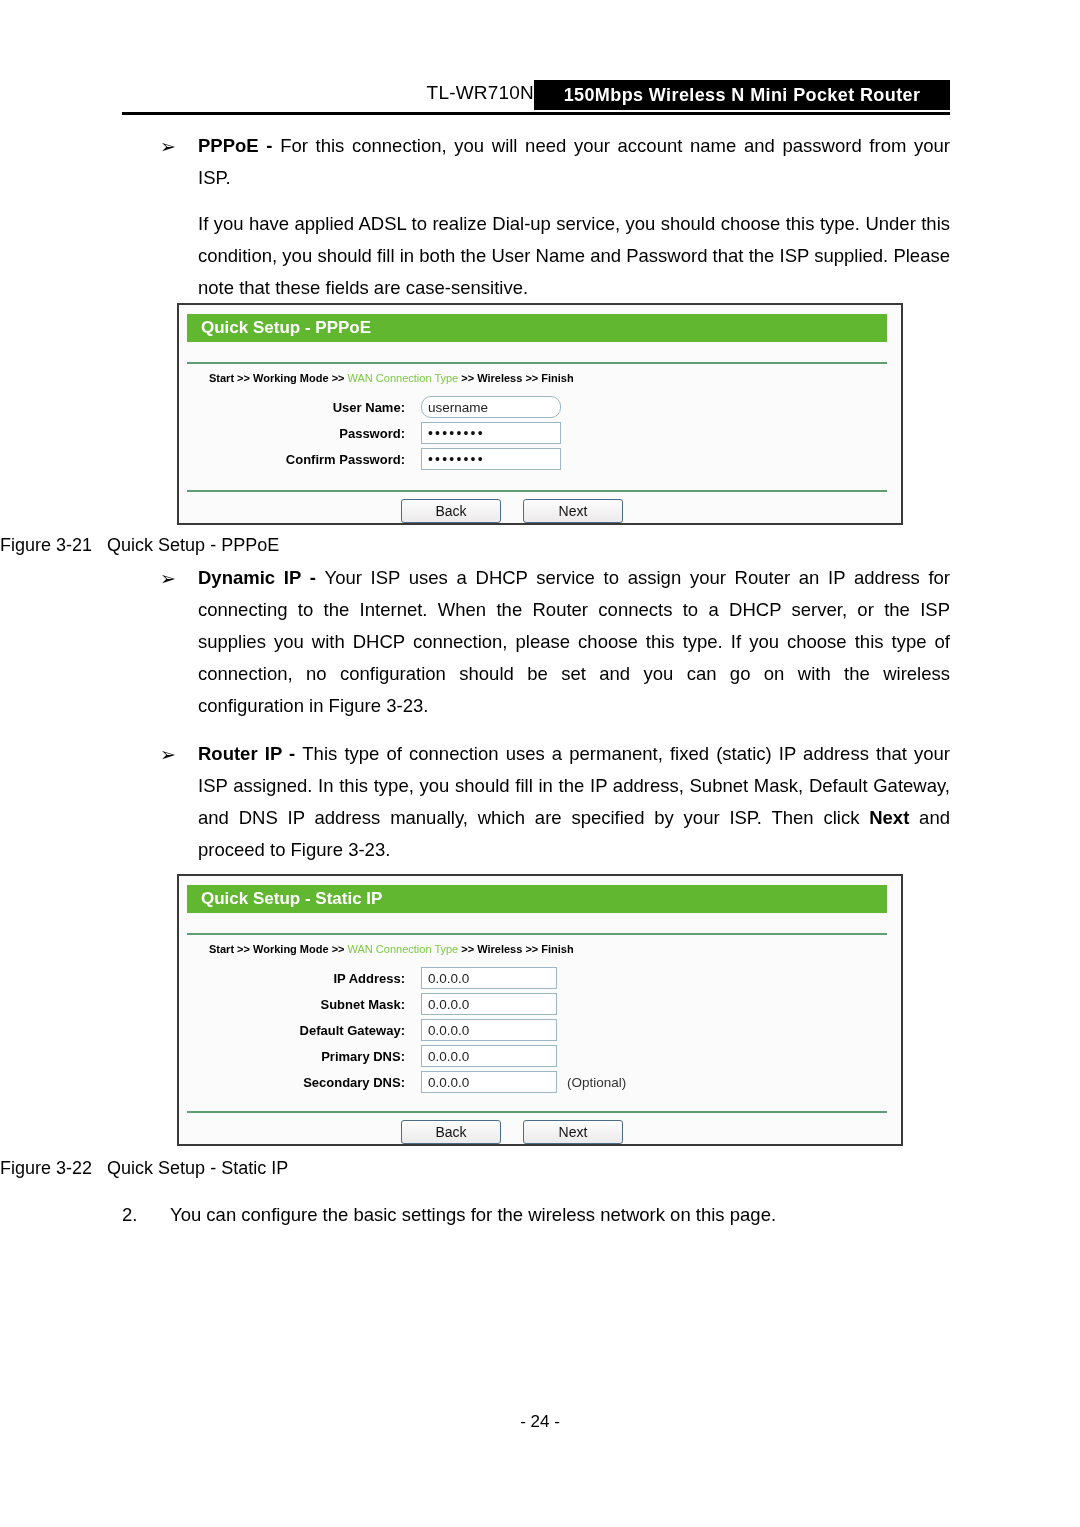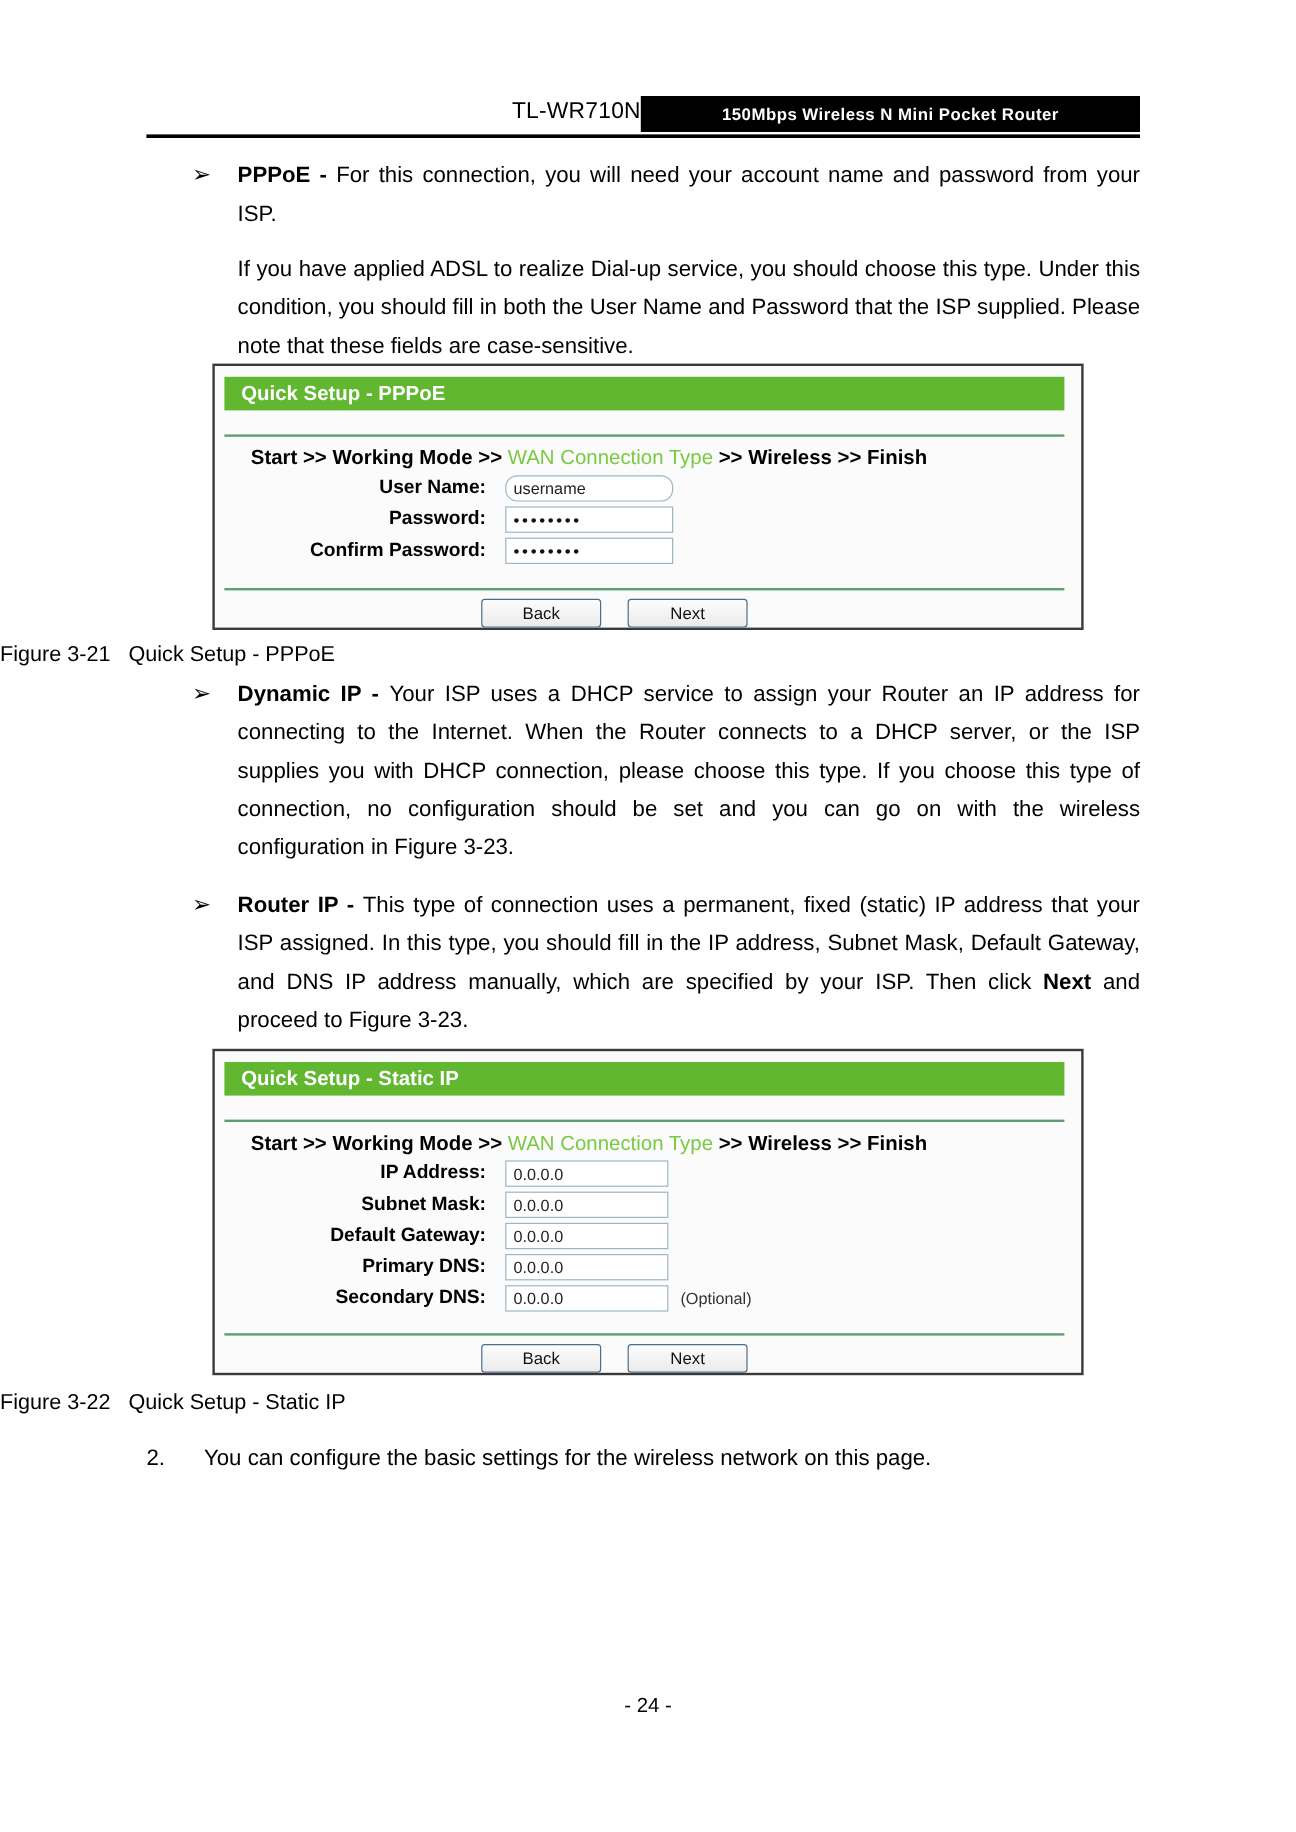--- a/index.html
+++ b/index.html
@@ -42,21 +42,21 @@
     white-space: nowrap;
   }
   .doc-header .banner {
     position: absolute;
     left: 412px;
     top: 0px;
     width: 416px;
     height: 30px;
     background: #000000;
     color: #ffffff;
-    font-size: 14px;
+    font-size: 18px;
     font-weight: 700;
     letter-spacing: 0.4px;
     display: flex;
     align-items: center;
     justify-content: center;
     white-space: nowrap;
   }
   .header-rule {
     position: absolute;
     left: 122px;
@@ -154,33 +154,33 @@
     color: #ffffff;
     white-space: nowrap;
   }
   .ui-sep {
     position: absolute;
     height: 2px;
     background: #5f9e72;
   }
   .breadcrumb {
     position: absolute;
-    font-size: 17px;
+    font-size: 11px;
     white-space: nowrap;
   }
   .breadcrumb .bc-bold { font-weight: 700; color: #000; }
   .breadcrumb .bc-green { font-weight: 400; color: #7ac943; }
 
   .field-row {
     position: absolute;
     display: flex;
     align-items: center;
   }
   .field-label {
-    font-size: 16px;
+    font-size: 13px;
     font-weight: 700;
     color: #000;
     text-align: right;
     white-space: nowrap;
   }
   .field-input {
     box-sizing: border-box;
     border: 1px solid #9db6c4;
     background: #ffffff;
     font-size: 13.5px;

